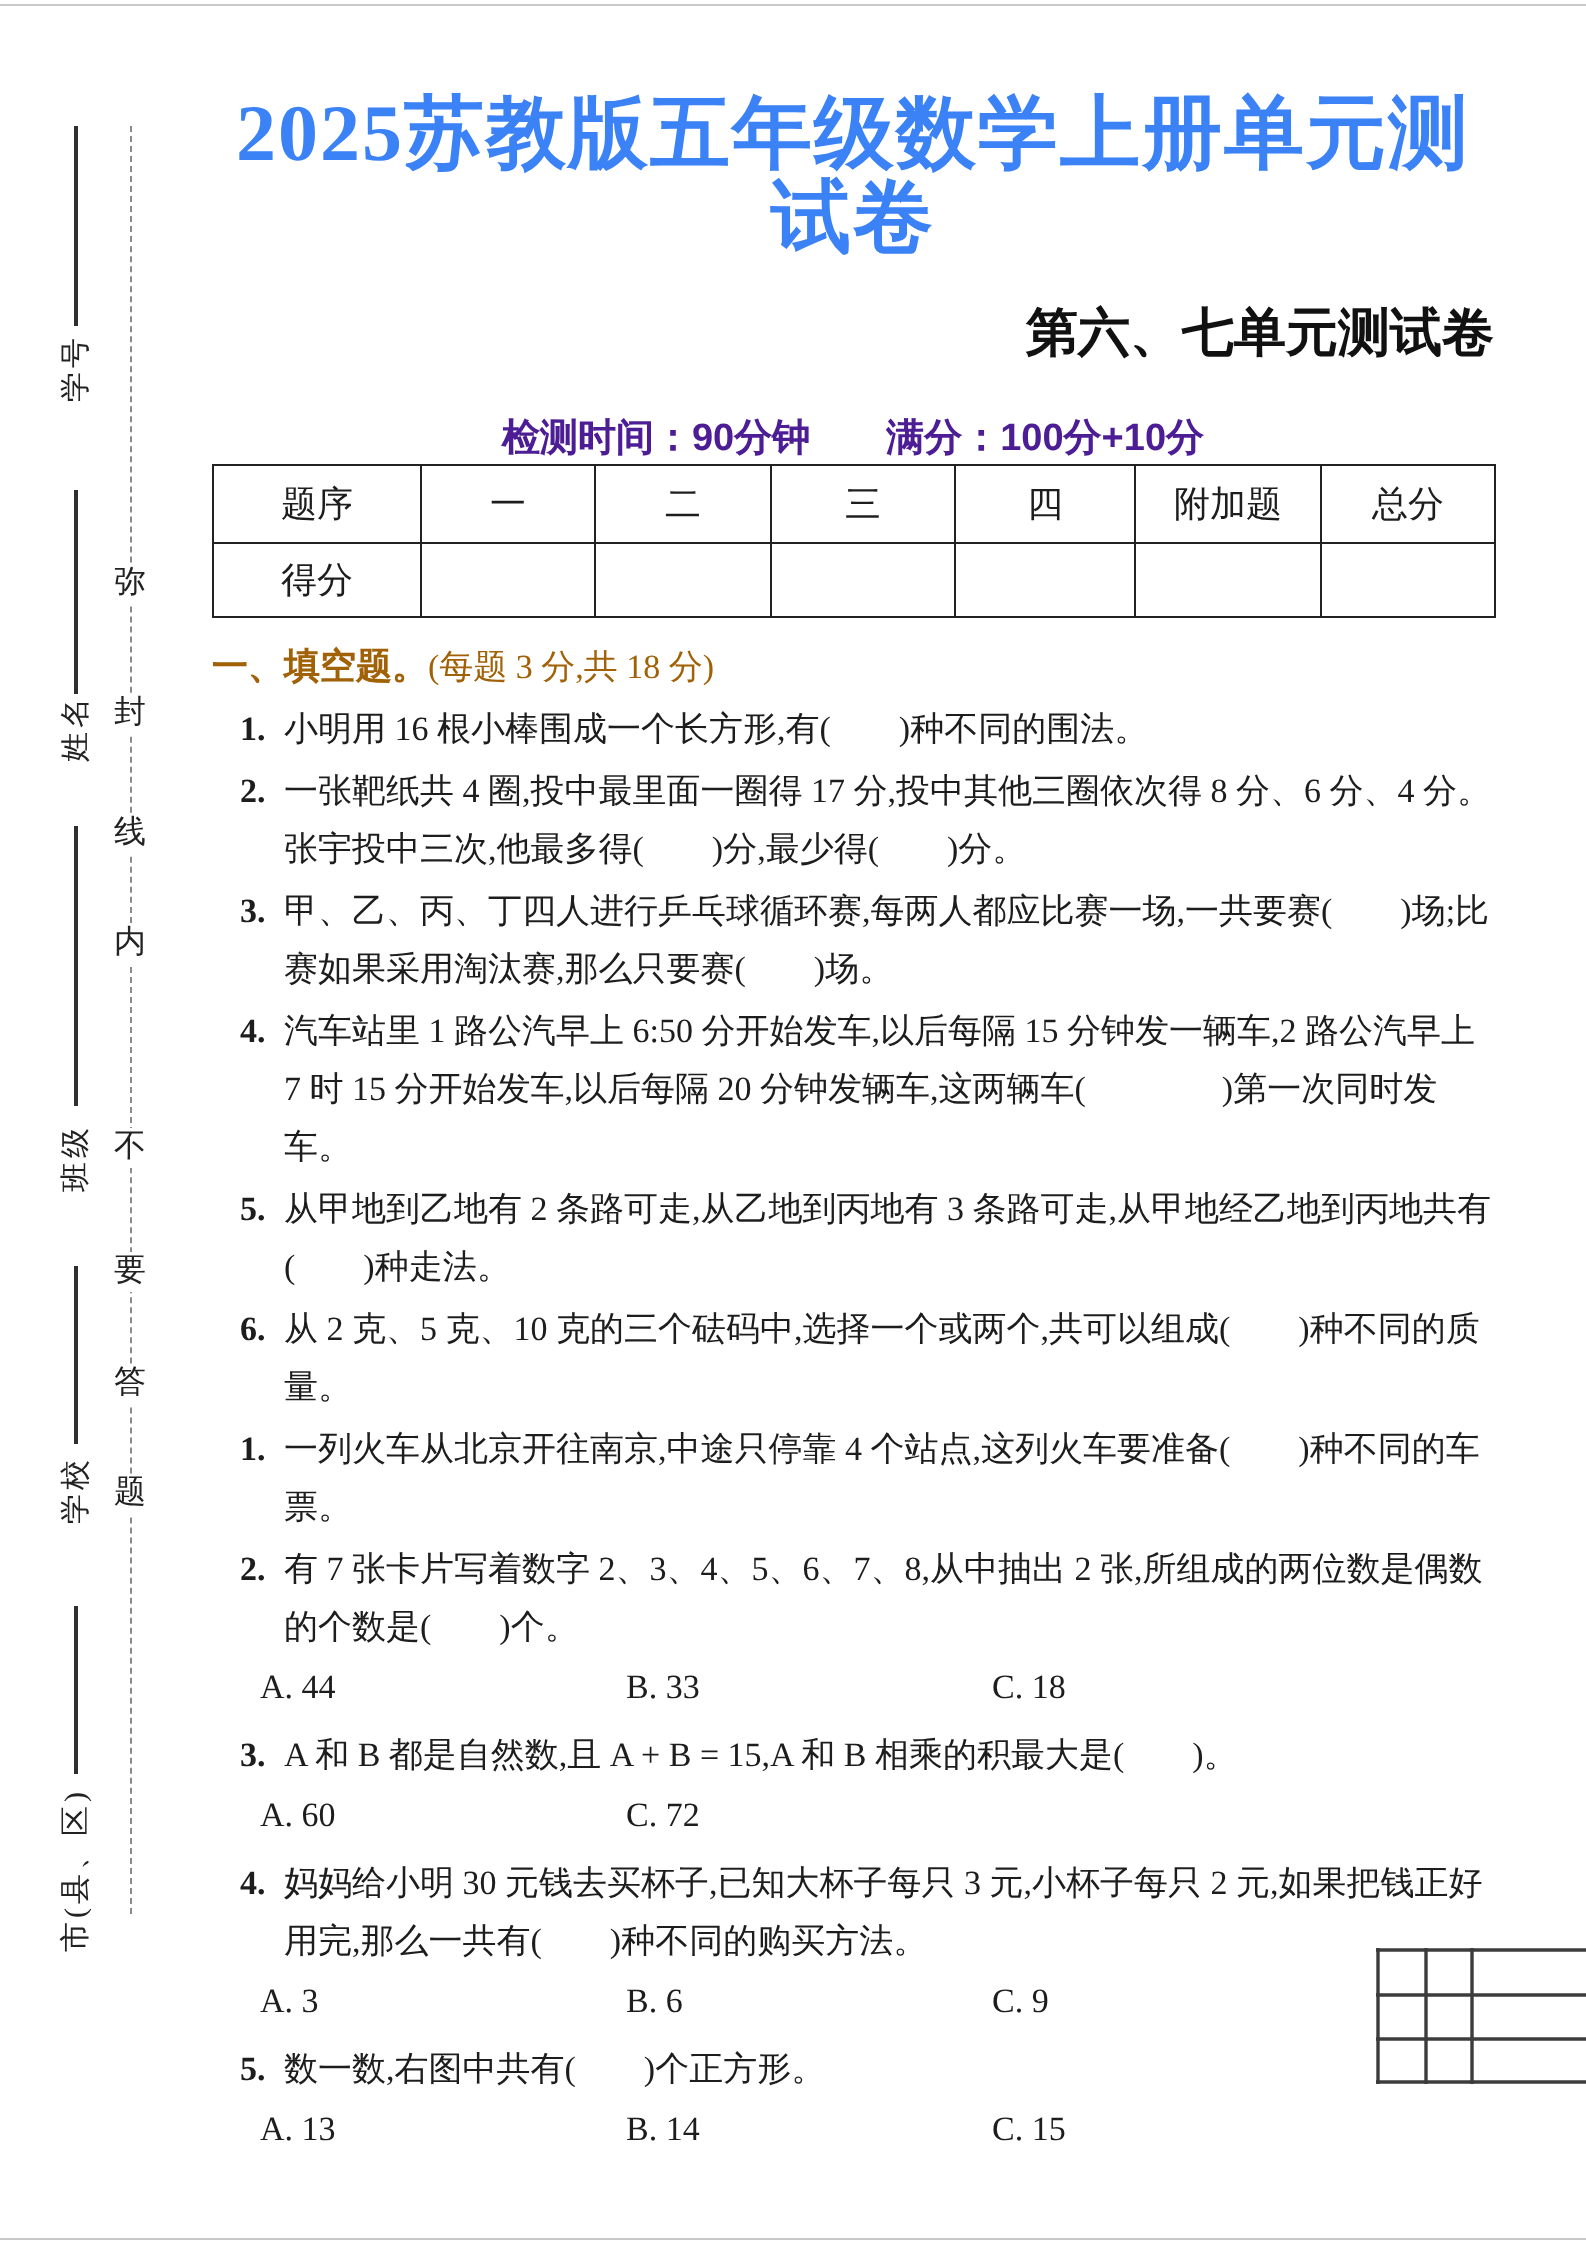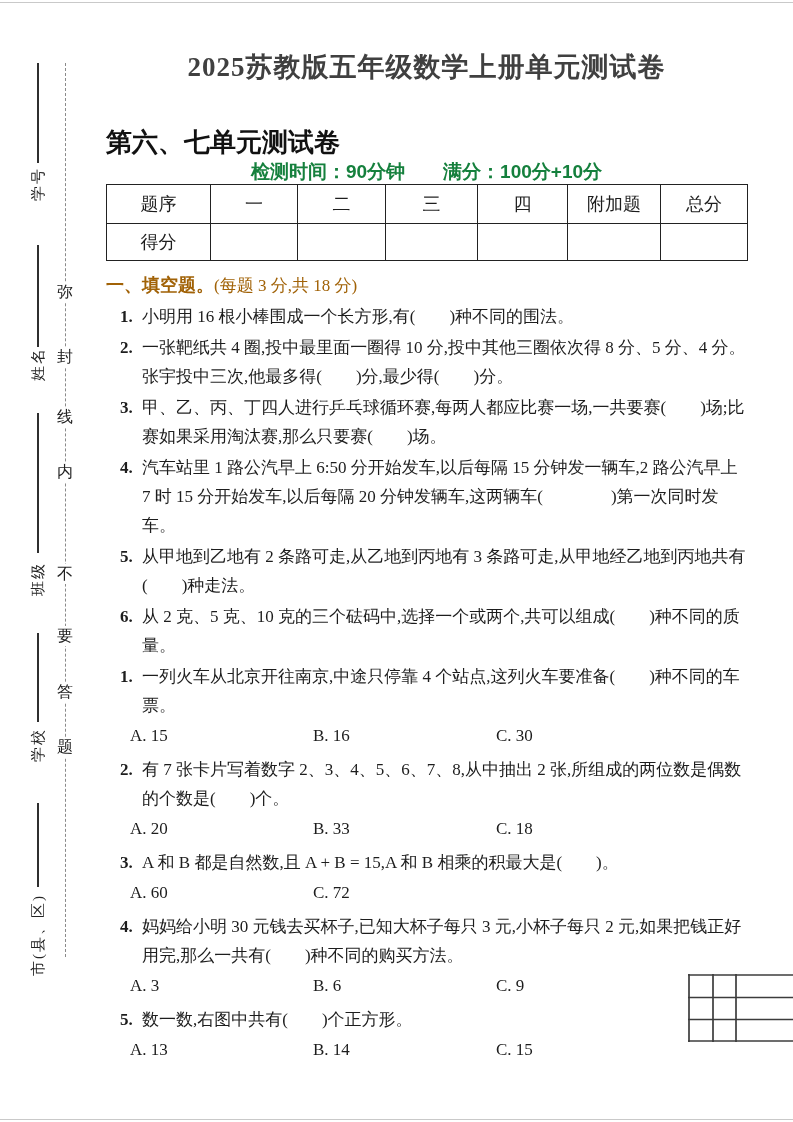--- a/index.html
+++ b/index.html
@@ -24,29 +24,29 @@
   }
   .seal-line{position:absolute;left:65px;top:63px;height:894px;width:0;border-left:1px dashed #8a8a8a;}
   .seal-char{
     position:absolute;left:65px;transform:translateX(-50%);
     font-size:16px;color:#222;background:#fff;padding:2px 0;line-height:1;
   }
 
   
   .main{margin-left:106px;width:641px;padding-top:46px;}
   .page-title{
-    margin:0;text-align:center;font-size:27px;line-height:42px;font-weight:bold;
-    letter-spacing:1px;color:#404040;
+    margin:0;text-align:center;font-size:40px;line-height:42px;font-weight:bold;
+    letter-spacing:1px;color:#3b82f6;
   }
   .page-subtitle{
-    margin:38px 0 0 0;text-align:left;font-size:26px;line-height:34px;font-weight:bold;color:#111;
+    margin:20px 0 0 0;text-align:right;font-size:26px;line-height:34px;font-weight:bold;color:#111;
   }
   .info-line{
-    text-align:center;font-family:"Liberation Sans", sans-serif;
-    font-weight:bold;font-size:19px;line-height:24px;color:#15803d;
+    margin-top:24px;text-align:center;font-family:"Liberation Sans", sans-serif;
+    font-weight:bold;font-size:19px;line-height:24px;color:#4c1d95;
   }
   .info-line .gap{display:inline-block;width:38px;}
 
   table.score-table{
     margin-top:0;border-collapse:collapse;width:641px;table-layout:fixed;
     font-size:18px;text-align:center;color:#1d1d1d;
   }
   table.score-table td{border:1.6px solid #222;}
   table.score-table tr.head-row td{height:36px;}
   table.score-table tr.score-row td{height:34px;}
@@ -135,48 +135,43 @@
     </table>
 
   <div class="section-heading">
     <span class="sec-label">一、填空题。</span><span class="sec-note">(每题 3 分,共 18 分)</span>
   </div>
 
   <div class="question">
     <span class="q-num">1.</span><span class="q-text">小明用 16 根小棒围成一个长方形,有(　　)种不同的围法。</span>
   </div>
   <div class="question">
-    <span class="q-num">2.</span><span class="q-text">一张靶纸共 4 圈,投中最里面一圈得 10 分,投中其他三圈依次得 8 分、5 分、4 分。张宇投中三次,他最多得(　　)分,最少得(　　)分。</span>
+    <span class="q-num">2.</span><span class="q-text">一张靶纸共 4 圈,投中最里面一圈得 17 分,投中其他三圈依次得 8 分、6 分、4 分。张宇投中三次,他最多得(　　)分,最少得(　　)分。</span>
   </div>
   <div class="question">
     <span class="q-num">3.</span><span class="q-text">甲、乙、丙、丁四人进行乒乓球循环赛,每两人都应比赛一场,一共要赛(　　)场;比赛如果采用淘汰赛,那么只要赛(　　)场。</span>
   </div>
   <div class="question">
     <span class="q-num">4.</span><span class="q-text">汽车站里 1 路公汽早上 6:50 分开始发车,以后每隔 15 分钟发一辆车,2 路公汽早上 7 时 15 分开始发车,以后每隔 20 分钟发辆车,这两辆车(　　　　)第一次同时发车。</span>
   </div>
   <div class="question">
     <span class="q-num">5.</span><span class="q-text">从甲地到乙地有 2 条路可走,从乙地到丙地有 3 条路可走,从甲地经乙地到丙地共有(　　)种走法。</span>
   </div>
   <div class="question">
     <span class="q-num">6.</span><span class="q-text">从 2 克、5 克、10 克的三个砝码中,选择一个或两个,共可以组成(　　)种不同的质量。</span>
   </div>
 
 
   <div class="question">
     <span class="q-num">1.</span><span class="q-text">一列火车从北京开往南京,中途只停靠 4 个站点,这列火车要准备(　　)种不同的车票。</span>
-    <div class="options">
-      <span class="opt">A. 15</span>
-      <span class="opt">B. 16</span>
-      <span class="opt">C. 30</span>
-    </div>
   </div>
   <div class="question">
     <span class="q-num">2.</span><span class="q-text">有 7 张卡片写着数字 2、3、4、5、6、7、8,从中抽出 2 张,所组成的两位数是偶数的个数是(　　)个。</span>
     <div class="options">
-      <span class="opt">A. 20</span>
+      <span class="opt">A. 44</span>
       <span class="opt">B. 33</span>
       <span class="opt">C. 18</span>
     </div>
   </div>
   <div class="question">
     <span class="q-num">3.</span><span class="q-text">A 和 B 都是自然数,且 A + B = 15,A 和 B 相乘的积最大是(　　)。</span>
     <div class="options">
       <span class="opt">A. 60</span>
       <span class="opt">C. 72</span>
     </div>

